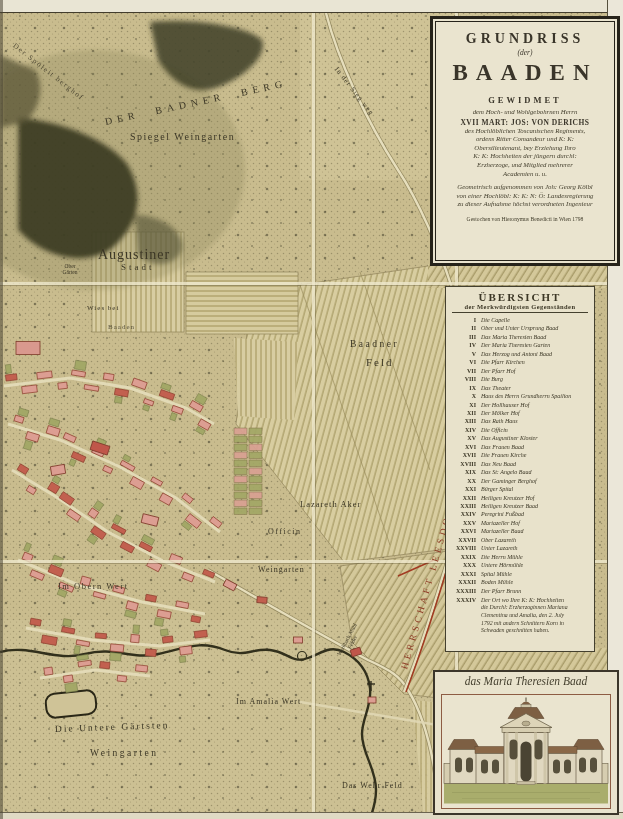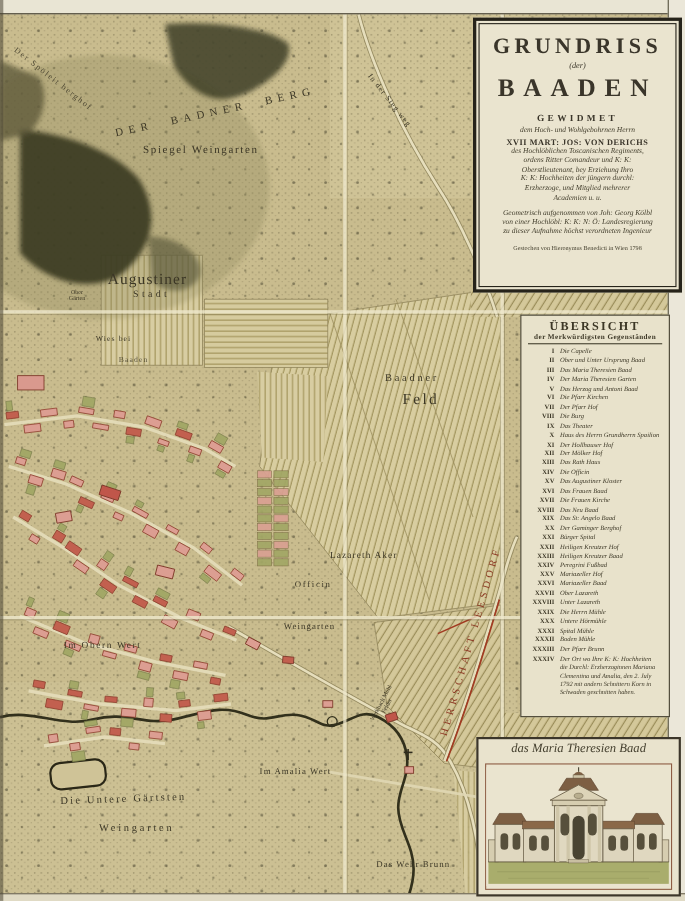--- a/index.html
+++ b/index.html
@@ -16,33 +16,33 @@
   .edge-bottom{position:absolute;left:0;top:812px;width:623px;height:7px;background:#e0dac4;border-top:1px solid #6b6450;z-index:2;}
   .edge-left{position:absolute;left:0;top:0;width:3px;height:819px;background:#4a4534;opacity:.55;z-index:2;}
 
   
   .lbl{position:absolute;z-index:3;white-space:nowrap;color:#3c3726;transform-origin:left center;}
 
   
   .cartouche{position:absolute;left:430px;top:16px;width:190px;height:250px;background:#eae4cf;
              border:3px solid #26231a;z-index:5;box-sizing:border-box;}
   .cartouche .inner{position:absolute;inset:2px;border:1px solid #26231a;text-align:center;color:#3a352a;overflow:hidden;}
-  .c-title{font-size:20px;letter-spacing:4px;font-weight:bold;margin-top:9px;}
+  .c-title{font-size:14px;letter-spacing:4px;font-weight:bold;margin-top:9px;}
   .c-der{font-size:7.5px;font-style:italic;margin-top:1px;}
   .c-line{font-size:13px;font-weight:bold;letter-spacing:1px;margin-top:2px;}
   .c-main{font-size:23px;font-weight:bold;letter-spacing:8px;margin-top:3px;}
   .c-gewidmet{font-size:8.5px;font-weight:bold;letter-spacing:3px;margin-top:9px;}
   .c-intro,.c-script div{font-style:italic;font-size:6.8px;line-height:8.6px;color:#45402f;}
   .c-intro{margin-top:3px;}
   .c-name{font-size:7.5px;font-weight:bold;letter-spacing:.5px;margin-top:1px;}
   .c-surv{margin-top:5px;}
   .c-engr{font-size:5.6px;margin-top:7px;color:#45402f;}
 
   
-  .legend{position:absolute;left:473px;top:286px;width:136px;height:366px;background:#e8e2cb;
+  .legend{position:absolute;left:445px;top:286px;width:150px;height:366px;background:#e8e2cb;
           border:1.5px solid #44402f;z-index:5;box-sizing:border-box;overflow:hidden;}
   .legend-title{font-size:11px;font-weight:bold;letter-spacing:2px;text-align:center;margin-top:4px;}
   .legend-subtitle{font-size:6.5px;font-weight:bold;text-align:center;letter-spacing:.4px;}
   .legend-rule{border-top:1px solid #44402f;margin:2px 6px 3px;}
   .legend-row{display:flex;font-size:6px;line-height:8.45px;}
   .lnum{width:30px;text-align:right;padding-right:5px;font-weight:bold;flex:none;}
   .lname{font-style:italic;white-space:nowrap;}
   .legend-note{margin-top:1px;}
   .note-line{margin-left:35px;font-size:5.8px;font-style:italic;line-height:7.6px;white-space:nowrap;}
 
@@ -453,31 +453,31 @@
   <span class="lbl" style="left:14px;top:40px;transform:rotate(38deg);font-size:7.5px;letter-spacing:1.5px;opacity:.85">Der Spöleit berghof</span>
   <span class="lbl" style="left:105px;top:116px;transform:rotate(-12deg);font-size:10px;letter-spacing:5px;word-spacing:9px">DER BADNER BERG</span>
   <span class="lbl" style="left:130px;top:131px;font-size:10px;letter-spacing:1.5px">Spiegel Weingarten</span>
   <span class="lbl" style="left:98px;top:247px;font-size:14px;letter-spacing:1px">Augustiner</span>
   <span class="lbl" style="left:121px;top:262px;font-size:9px;letter-spacing:3px">Stadt</span>
   <span class="lbl" style="left:58px;top:263px;font-size:5.5px;white-space:normal;width:24px;line-height:6px;text-align:center">Ober Gärten</span>
   <span class="lbl" style="left:87px;top:304px;font-size:7px;letter-spacing:1px">Wies bei</span>
   <span class="lbl" style="left:108px;top:323px;font-size:7px;letter-spacing:1px;opacity:.8">Baaden</span>
   <span class="lbl" style="left:336px;top:64px;transform:rotate(52deg);font-size:7px;letter-spacing:1px">In der Sieg weg</span>
   <span class="lbl" style="left:350px;top:339px;font-size:9.5px;letter-spacing:2.5px">Baadner</span>
-  <span class="lbl" style="left:366px;top:356px;font-size:14px;letter-spacing:2px">Feld</span>
+  <span class="lbl" style="left:366px;top:356px;font-size:11px;letter-spacing:2px">Feld</span>
   <span class="lbl" style="left:300px;top:499px;font-size:8.5px;letter-spacing:1px">Lazareth Aker</span>
   <span class="lbl" style="left:268px;top:527px;font-size:8px;letter-spacing:1.5px">Officin</span>
   <span class="lbl" style="left:258px;top:565px;font-size:8px;letter-spacing:1px">Weingarten</span>
   <span class="lbl" style="left:58px;top:581px;font-size:8.5px;letter-spacing:1.5px">Im Obern Wert</span>
   <span class="lbl" style="left:345px;top:650px;transform:rotate(-62deg);transform-origin:0 100%;font-size:5.5px;white-space:normal;width:42px;line-height:6px;text-align:center">Werkbach Mühl Felder</span>
   <span class="lbl" style="left:404px;top:664px;transform:rotate(-74deg);transform-origin:0 50%;font-size:9.5px;letter-spacing:3.5px;color:#8d3a24">HERRSCHAFT LEESDORF</span>
   <span class="lbl" style="left:236px;top:697px;font-size:8px;letter-spacing:1px">Im Amalia Wert</span>
   <span class="lbl" style="left:55px;top:724px;transform:rotate(-2deg);font-size:9.5px;letter-spacing:2px">Die Untere Gärtsten</span>
   <span class="lbl" style="left:90px;top:748px;font-size:9.5px;letter-spacing:2.5px">Weingarten</span>
-  <span class="lbl" style="left:342px;top:781px;font-size:8px;letter-spacing:1px">Das Wehr Brunn</span>
+  <span class="lbl" style="left:342px;top:781px;font-size:8px;letter-spacing:1px">Das Wehr Feld</span>
 
   <div class="cartouche">
     <div class="inner">
       <div class="c-title">GRUNDRISS</div>
       <div class="c-der">(der)</div>
       <div class="c-main">BAADEN</div>
       <div class="c-gewidmet">GEWIDMET</div>
       <div class="c-intro">dem Hoch- und Wohlgebohrnen Herrn</div>
       <div class="c-name">XVII MART: JOS: VON DERICHS</div>
       <div class="c-script">

